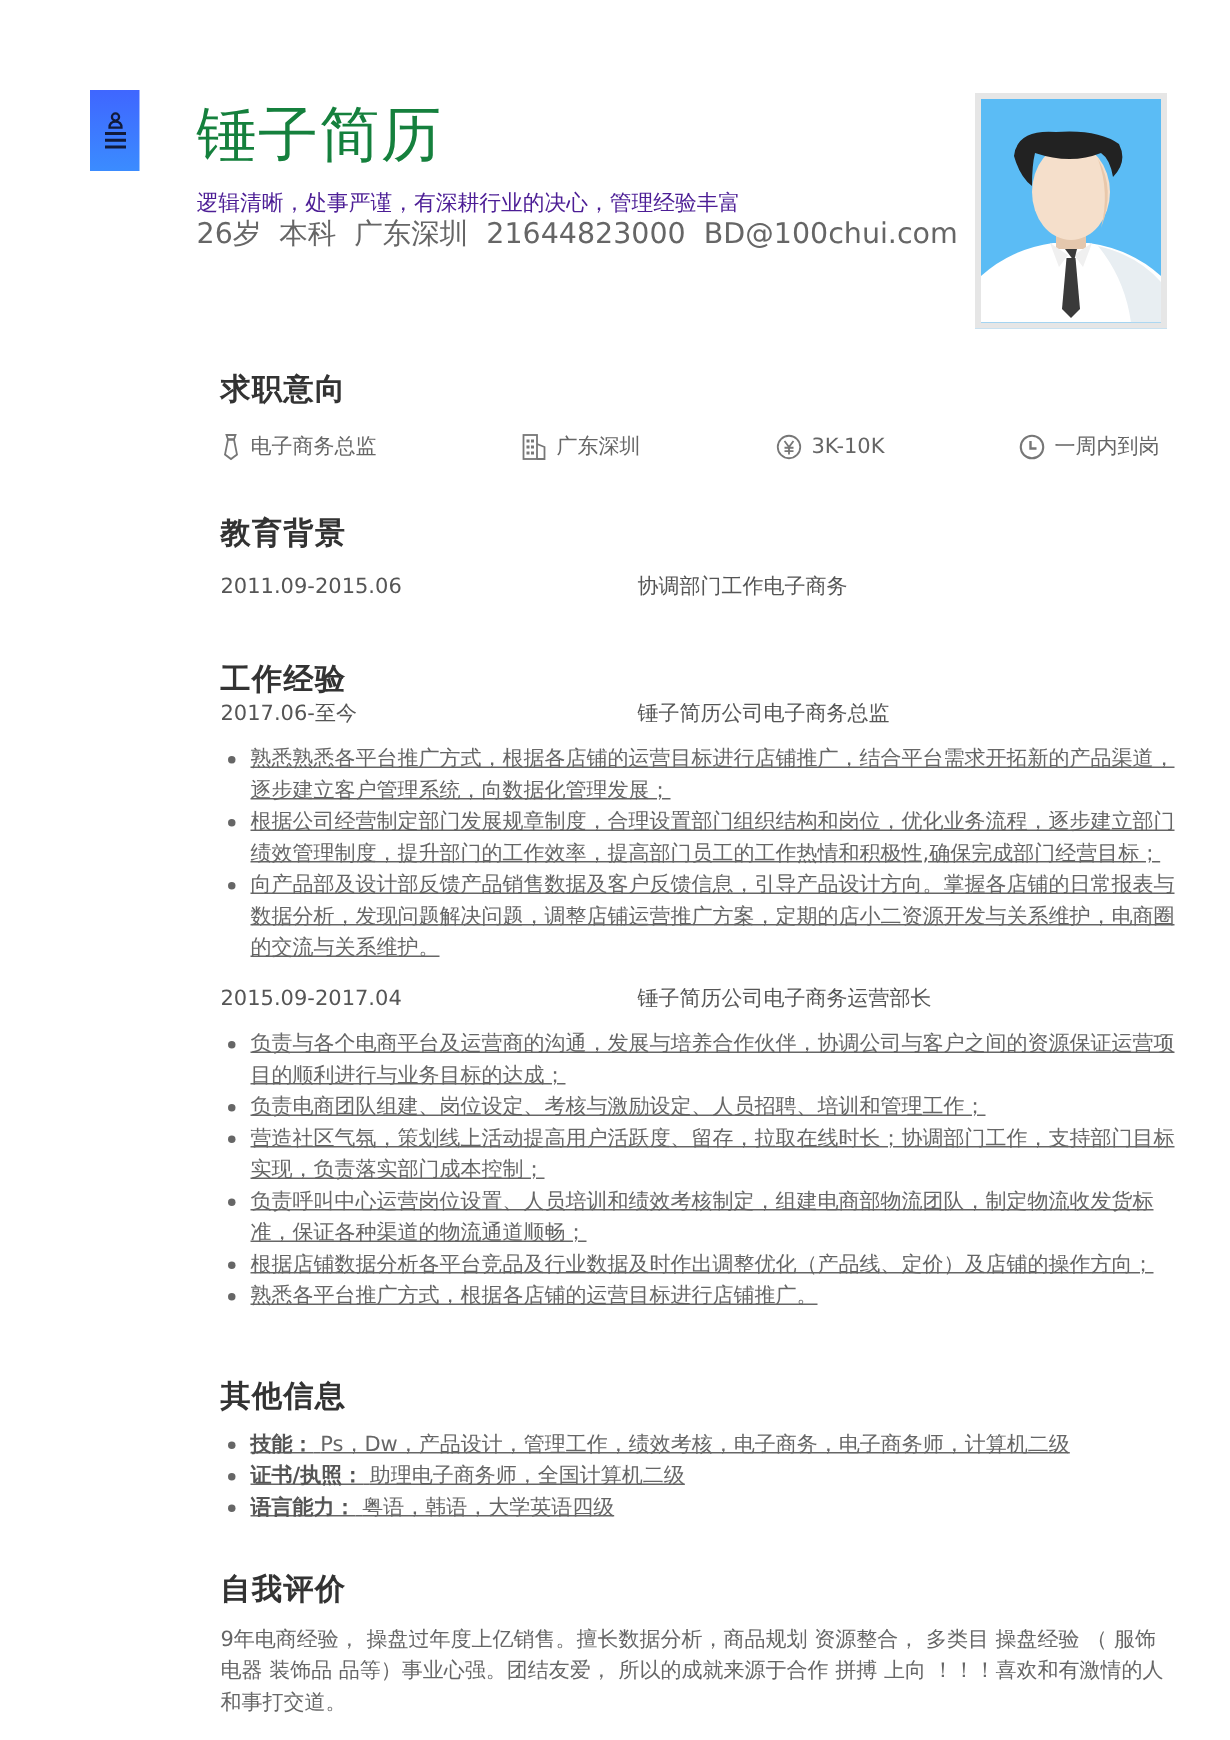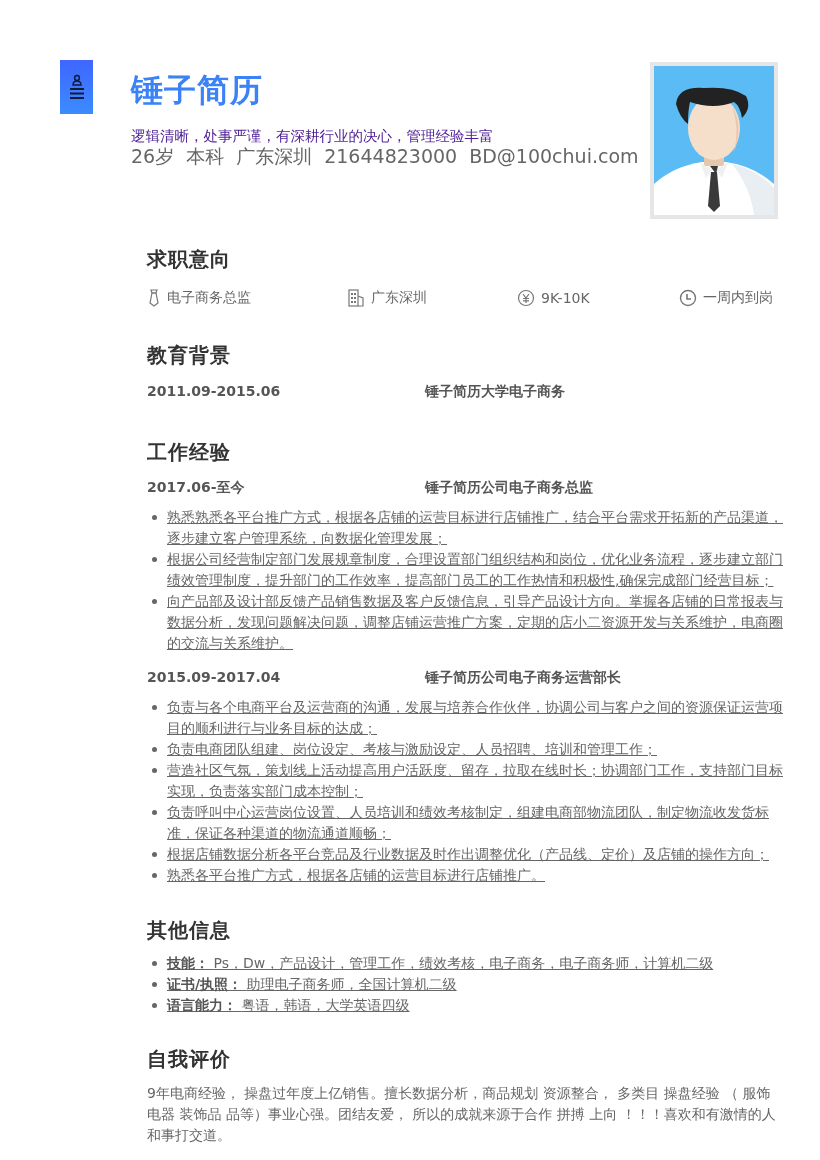--- a/index.html
+++ b/index.html
@@ -7,38 +7,38 @@
   body { font-family: "DejaVu Sans", "Liberation Sans", sans-serif; color: #555; position: relative; }
 
   .logo-badge {
     position: absolute; left: 60px; top: 60px; width: 33px; height: 54px;
     background: linear-gradient(180deg, #3f66ff 0%, #3b8cff 100%);
     display: flex; flex-direction: column; align-items: center; justify-content: center;
   }
   .logo-badge svg { display: block; }
 
   .header { position: absolute; left: 131px; top: 68px; width: 500px; }
-  .name { font-size: 32px; color: #3b82f6; line-height: 44px; font-weight: bold; letter-spacing: 1px; }
+  .name { font-size: 40px; color: #15803d; line-height: 44px; font-weight: normal; letter-spacing: 1px; }
   .motto { margin-top: 14px; font-size: 14.5px; color: #4c1d95; line-height: 20px; }
   .basic { font-size: 19px; color: #666; line-height: 20px; display: flex; align-items: center; flex-wrap: nowrap; white-space: nowrap; }
   .basic .sep { display: inline-block; width: 1px; height: 16px; background: #888; margin: 0 6px; }
 
   .photo {
     position: absolute; left: 650px; top: 62px; width: 128px; height: 157px;
     border: 4px solid #e6e6e6; background: #5bbcf5; overflow: hidden;
   }
 
   .section { position: absolute; left: 147px; width: 640px; }
   .section-title { font-size: 20px; font-weight: bold; color: #333; line-height: 28px; letter-spacing: 1px; }
 
   .intent-row { display: flex; margin-top: 14px; font-size: 14px; color: #666; height: 22px; align-items: center; }
   .intent-item { display: flex; align-items: center; gap: 6px; }
   .intent-item svg { display: block; }
 
-  .row3 { display: flex; justify-content: space-between; font-size: 14px; font-weight: bold; color: #555; line-height: 20px; }
+  .row3 { display: flex; justify-content: space-between; font-size: 14px; font-weight: normal; color: #555; line-height: 20px; }
   .row3 > span { flex: 1; }
   .row3 > span:nth-child(2) { text-align: center; flex: 0 0 auto; }
   .row3 > span:nth-child(3) { text-align: left; }
 
   ul.bullets { list-style: none; margin-top: 10px; }
   ul.bullets li { position: relative; padding-left: 20px; font-size: 14px; color: #666; line-height: 21px; text-decoration: underline; }
   ul.bullets li::before { content: ""; position: absolute; left: 5px; top: 8px; width: 5px; height: 5px; border-radius: 50%; background: #666; }
   ul.bullets li b { color: #555; }
 
   .para { margin-top: 10px; font-size: 14px; color: #666; line-height: 21px; }
@@ -115,45 +115,45 @@
         <rect x="4" y="12" width="2" height="2" fill="#777"></rect>
           <rect x="7" y="12" width="2" height="2" fill="#777"></rect>
       </svg>
       <span>广东深圳</span>
     </div>
     <div class="intent-item" style="width:162px;">
       <svg width="18" height="18" viewBox="0 0 18 18">
         <circle cx="9" cy="9" r="7.5" fill="none" stroke="#777" stroke-width="1.2"></circle>
         <path d="M6 5 L9 9 L12 5 M9 9 L9 14 M6 9.5 L12 9.5 M6 11.8 L12 11.8" fill="none" stroke="#777" stroke-width="1.2"></path>
       </svg>
-      <span>9K-10K</span>
+      <span>3K-10K</span>
     </div>
     <div class="intent-item">
       <svg width="18" height="18" viewBox="0 0 18 18">
         <circle cx="9" cy="9" r="7.5" fill="none" stroke="#777" stroke-width="1.4"></circle>
         <path d="M8 5 L8 10 L12 10" fill="none" stroke="#777" stroke-width="1.6"></path>
       </svg>
       <span>一周内到岗</span>
     </div>
   </div>
 </div>
 
 <div class="section" style="top:341px;">
   <div class="section-title">教育背景</div>
   <div class="row3" style="margin-top:12px;">
     <span>2011.09-2015.06</span>
-    <span>锤子简历大学</span>
+    <span>协调部门工作</span>
     <span>电子商务</span>
   </div>
 </div>
 
 <div class="section" style="top:438px;">
   <div class="section-title">工作经验</div>
 
-  <div class="row3" style="margin-top:11px;">
+  <div class="row3" style="">
     <span>2017.06-至今</span>
     <span>锤子简历公司</span>
     <span>电子商务总监</span>
   </div>
   <ul class="bullets">
     <li>熟悉熟悉各平台推广方式，根据各店铺的运营目标进行店铺推广，结合平台需求开拓新的产品渠道，逐步建立客户管理系统，向数据化管理发展；</li>
     <li>根据公司经营制定部门发展规章制度，合理设置部门组织结构和岗位，优化业务流程，逐步建立部门绩效管理制度，提升部门的工作效率，提高部门员工的工作热情和积极性,确保完成部门经营目标；</li>
     <li>向产品部及设计部反馈产品销售数据及客户反馈信息，引导产品设计方向。掌握各店铺的日常报表与数据分析，发现问题解决问题，调整店铺运营推广方案，定期的店小二资源开发与关系维护，电商圈的交流与关系维护。</li>
   </ul>
 

